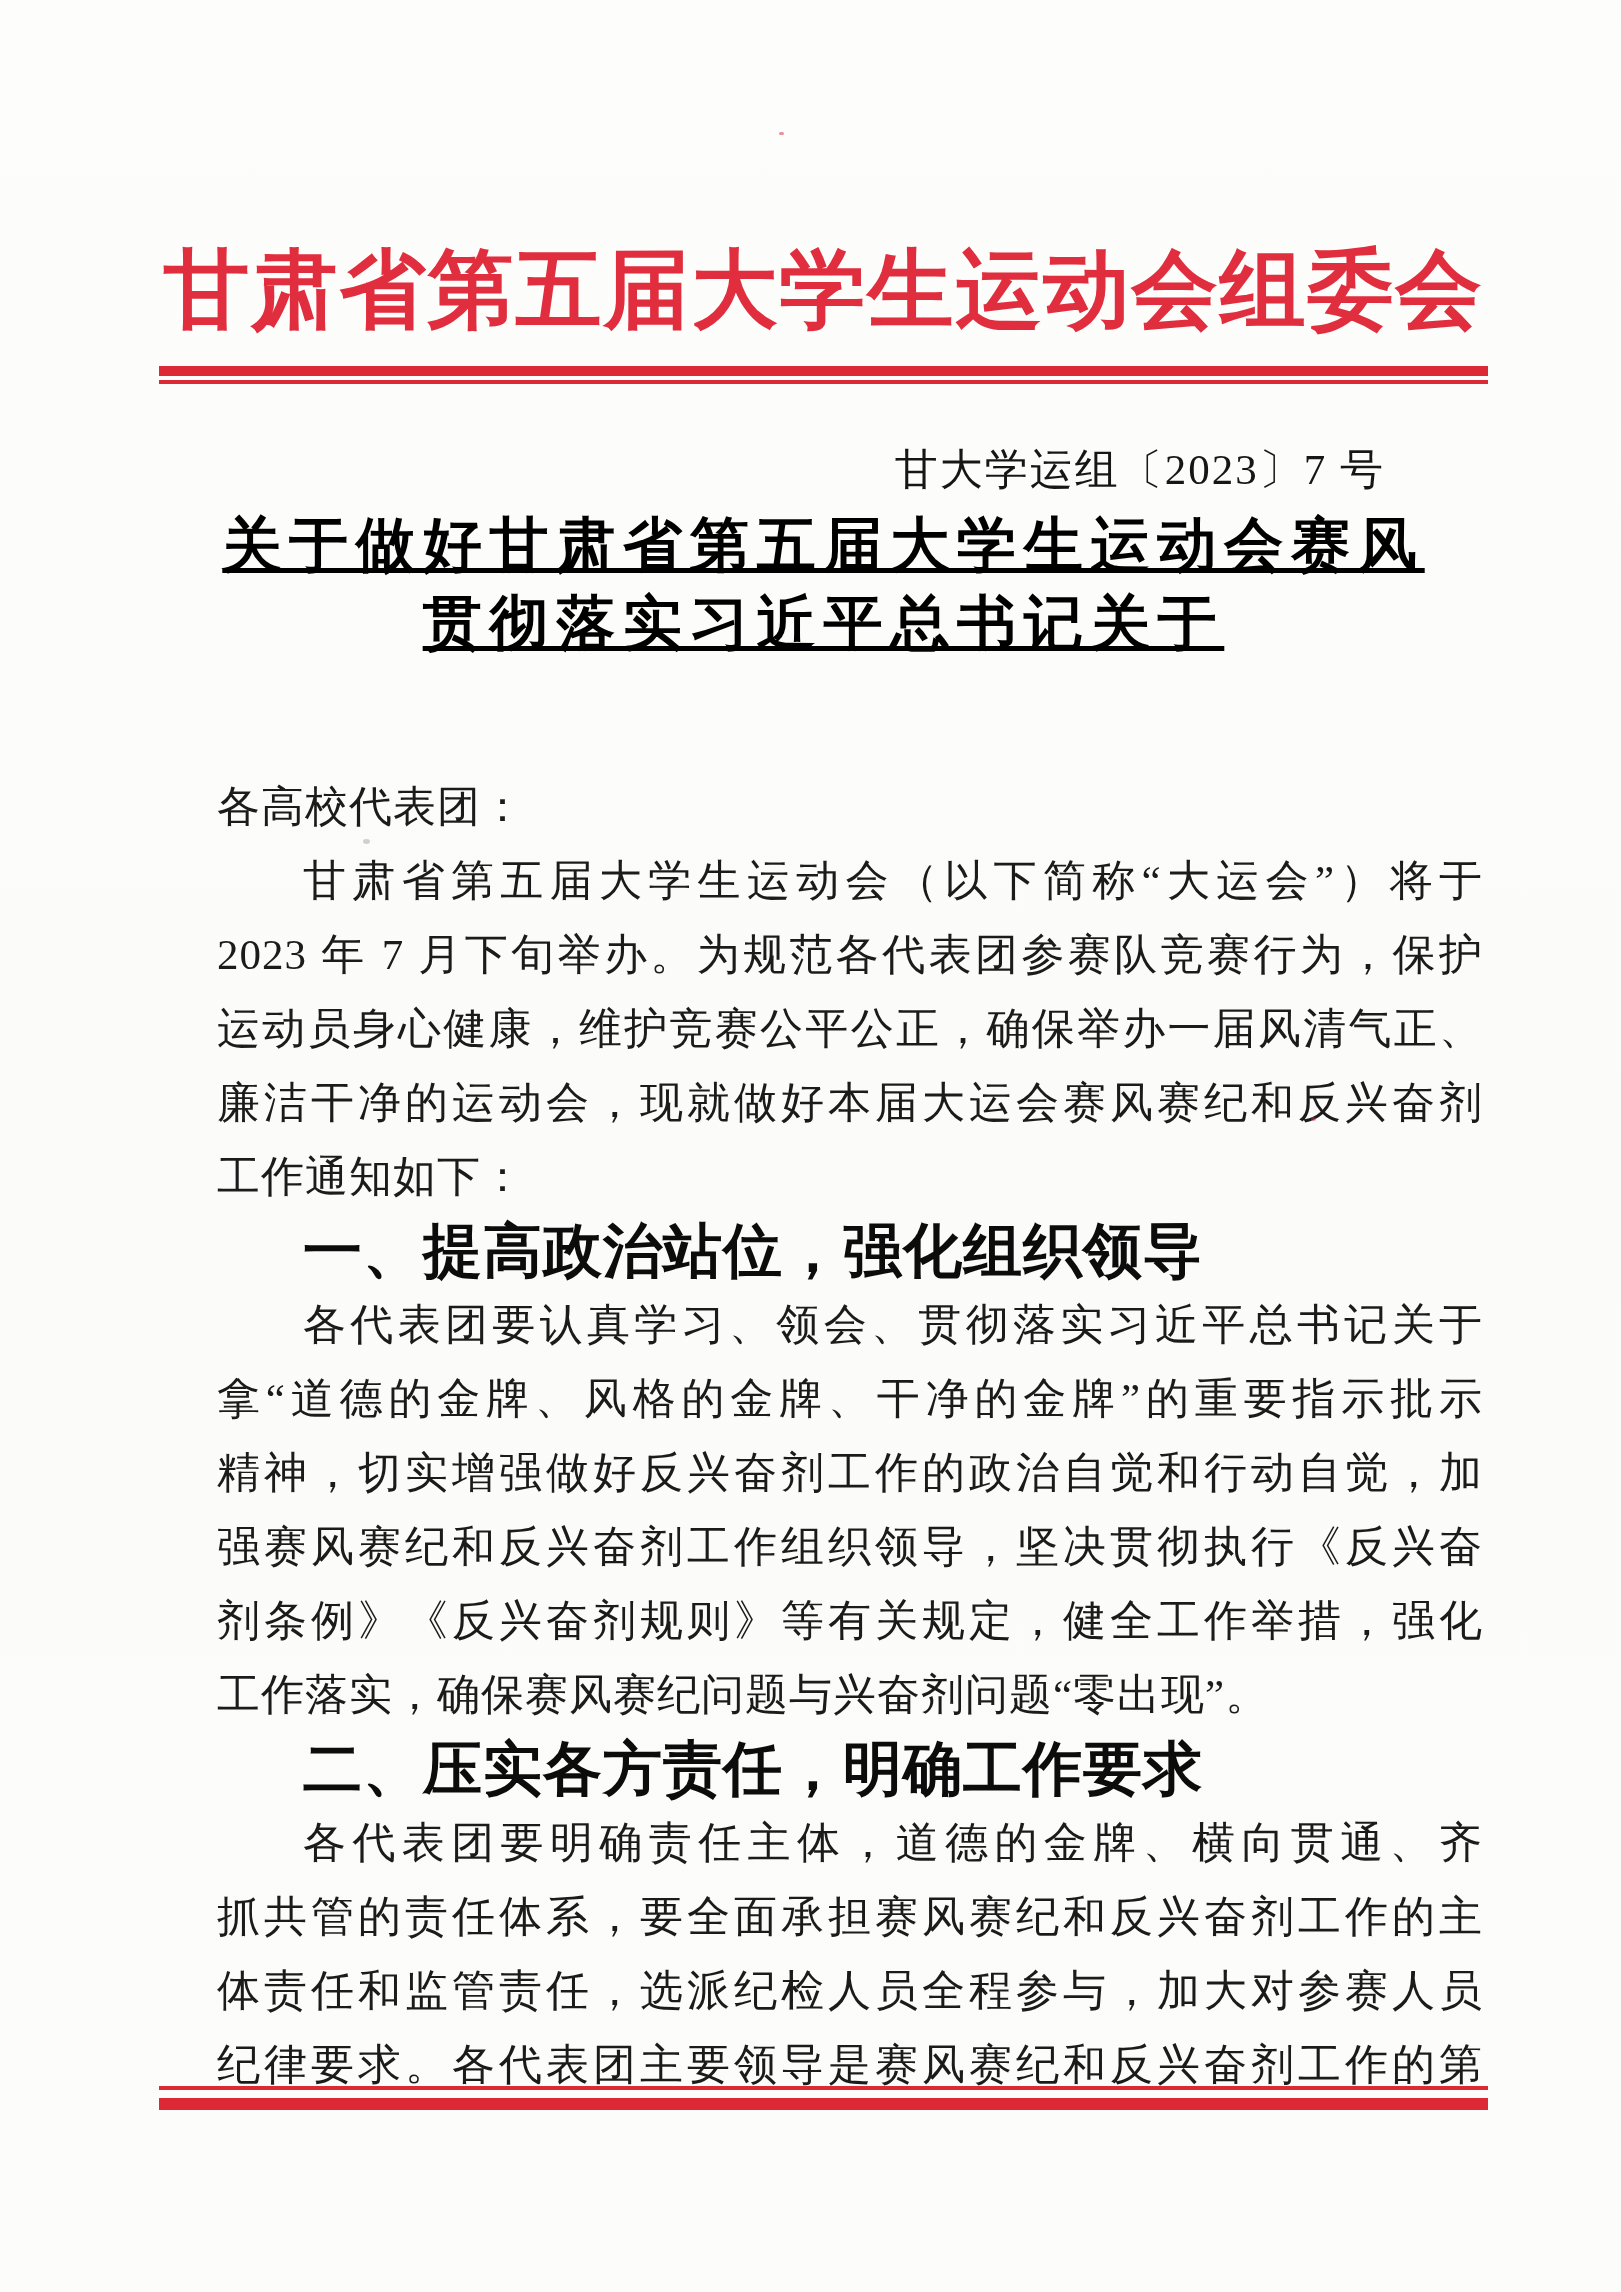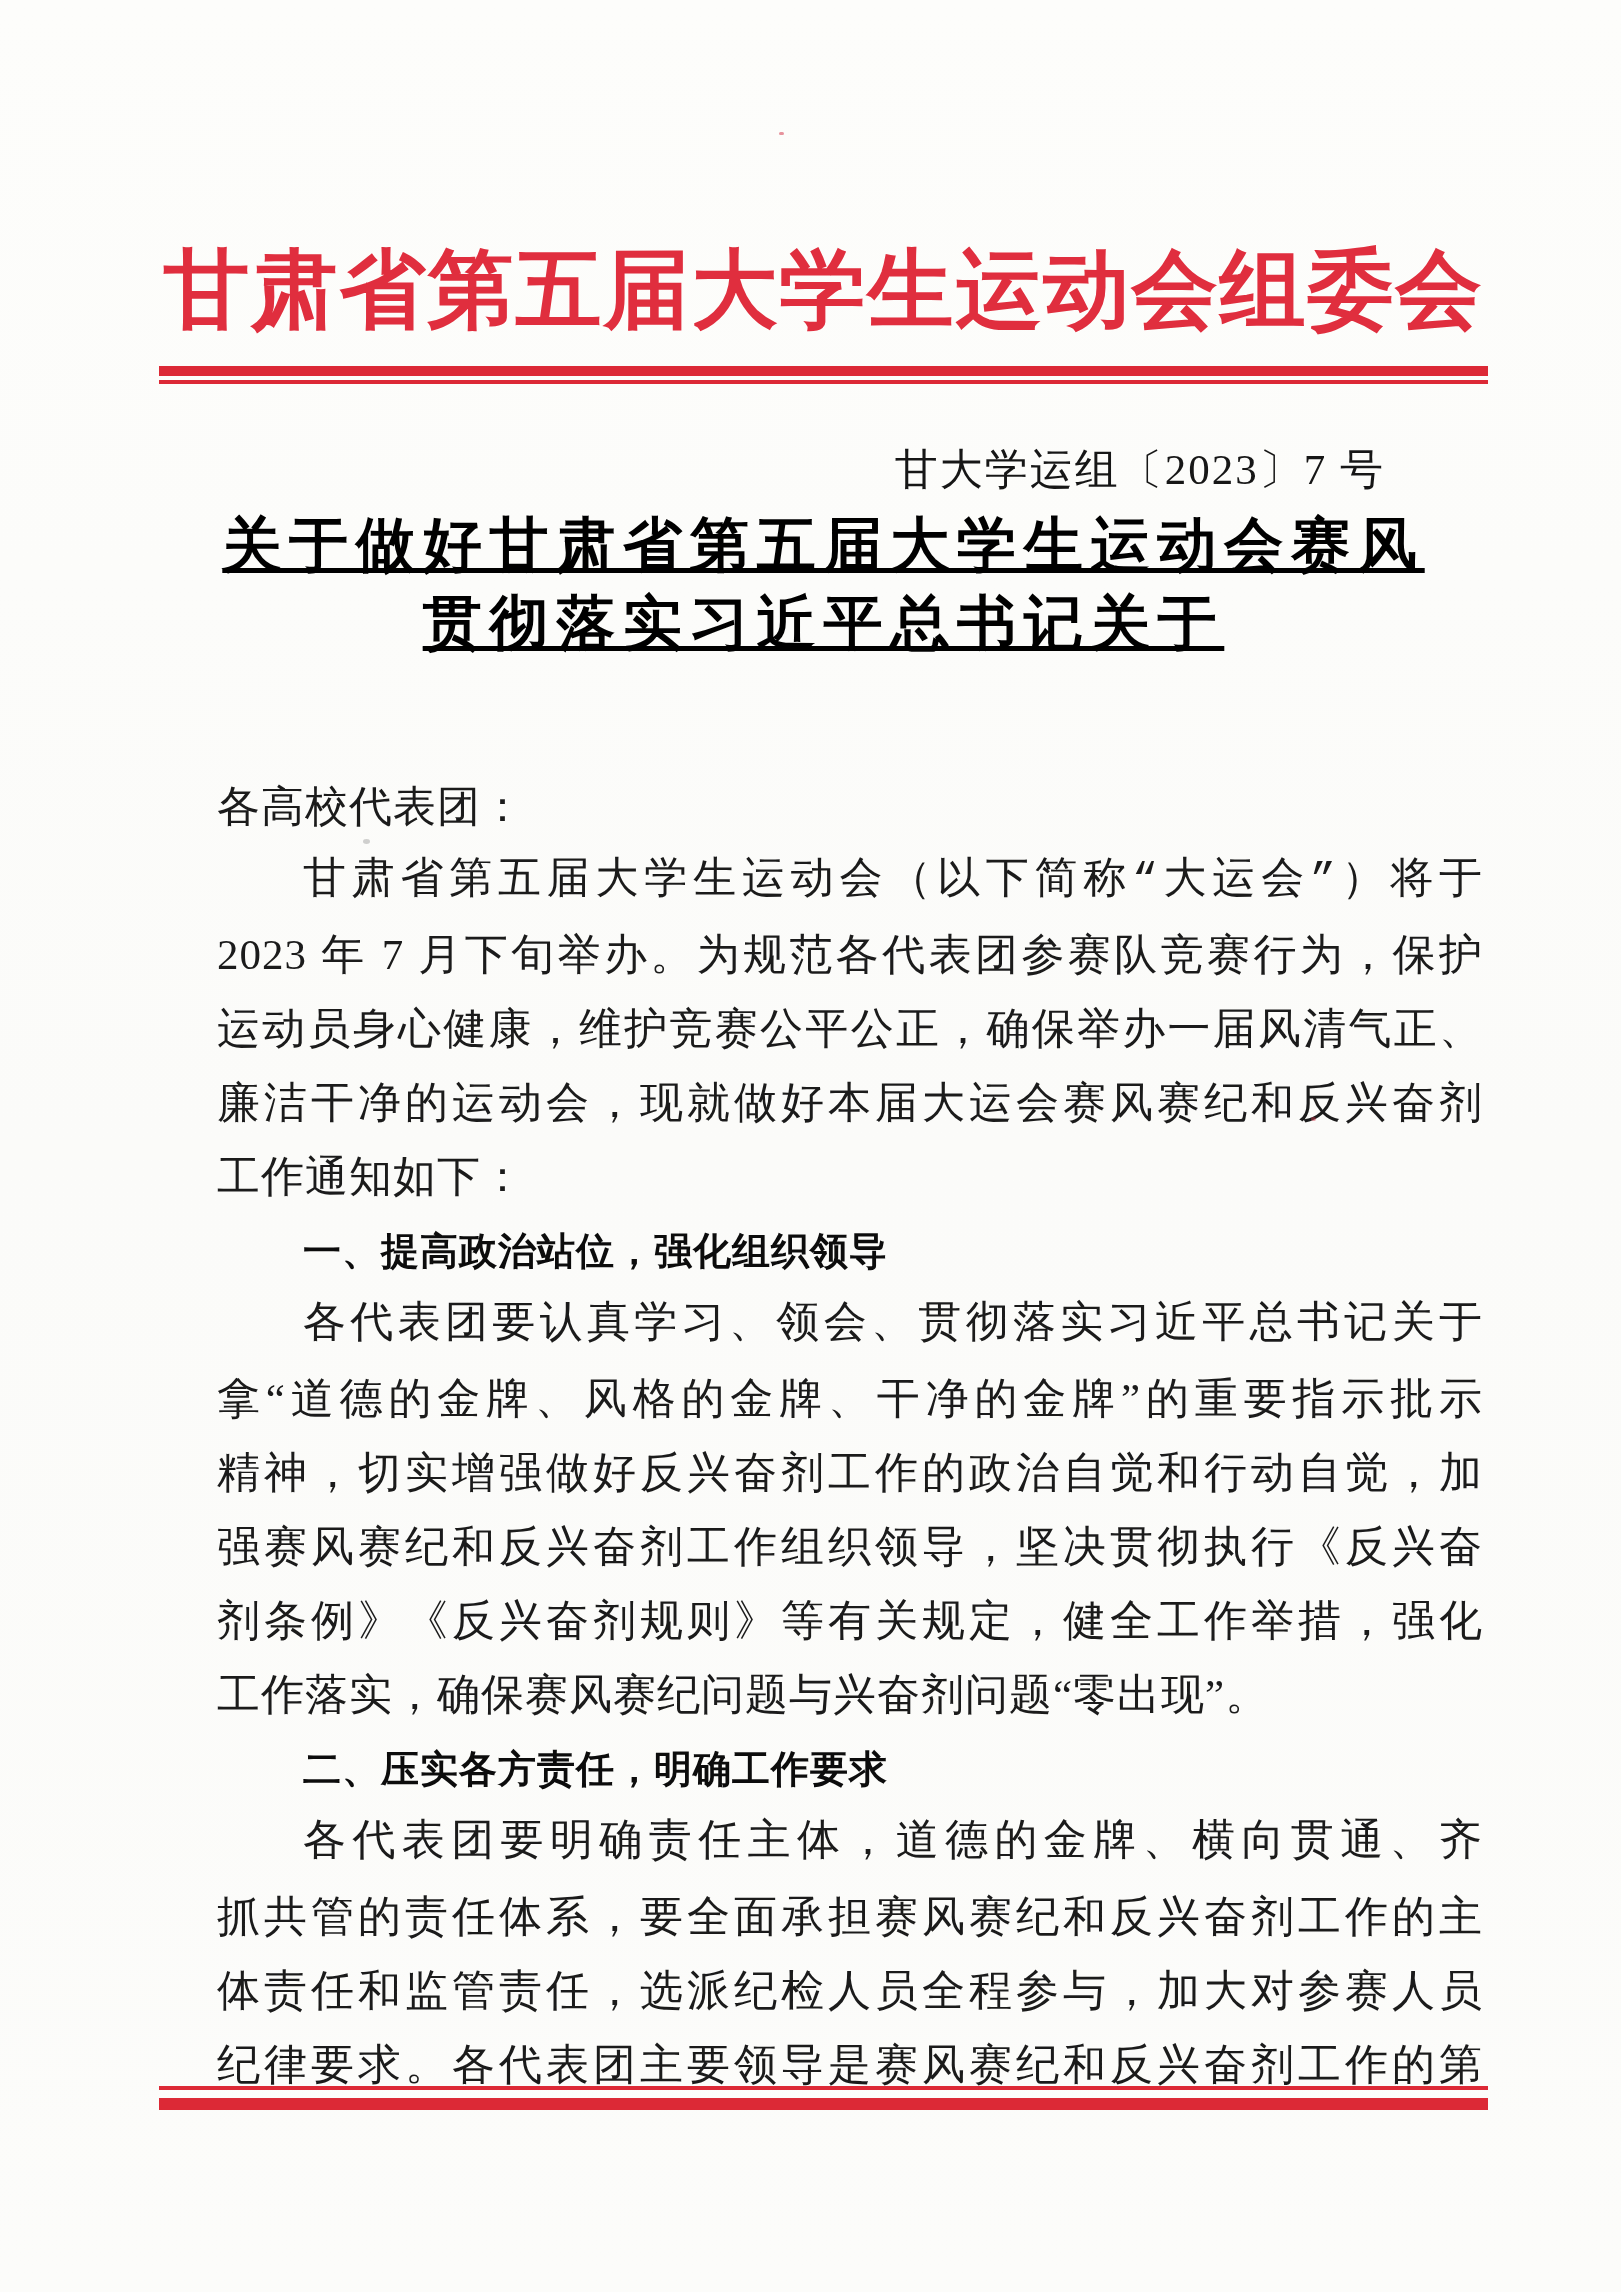--- a/index.html
+++ b/index.html
@@ -49,25 +49,25 @@
     line-height:74px;height:74px;
     white-space:nowrap;
   }
   .bl.just{
     white-space:normal;
     text-align:justify;
     text-align-last:justify;
     text-justify:inter-character;
     overflow:hidden;
   }
-  .bl.indent{padding-left:86px;font-family:Liberation Mono, monospace;}
+  .bl.indent{padding-left:86px;}
   .bl.heading{
     font-family:"Liberation Sans","DejaVu Sans",sans-serif;
     font-weight:700;
-    font-size:38px;
+    font-size:59px;
     padding-left:86px;
     color:#0c0c0c;
   }
   .speck{position:absolute;}
   .speck-red-1{left:779px;top:132px;width:4.9px;height:2.9px;background:rgba(214,60,80,.55);border-radius:2px;}
   .speck-gray-1{left:363px;top:839px;width:6.9px;height:4.9px;background:rgba(115,115,115,.32);border-radius:50%;}
   .speck-red-2{left:1311px;top:1117px;width:4.9px;height:3.9px;background:rgba(210,50,70,.45);border-radius:2px;}
 </style>
 </head>
 <body>

